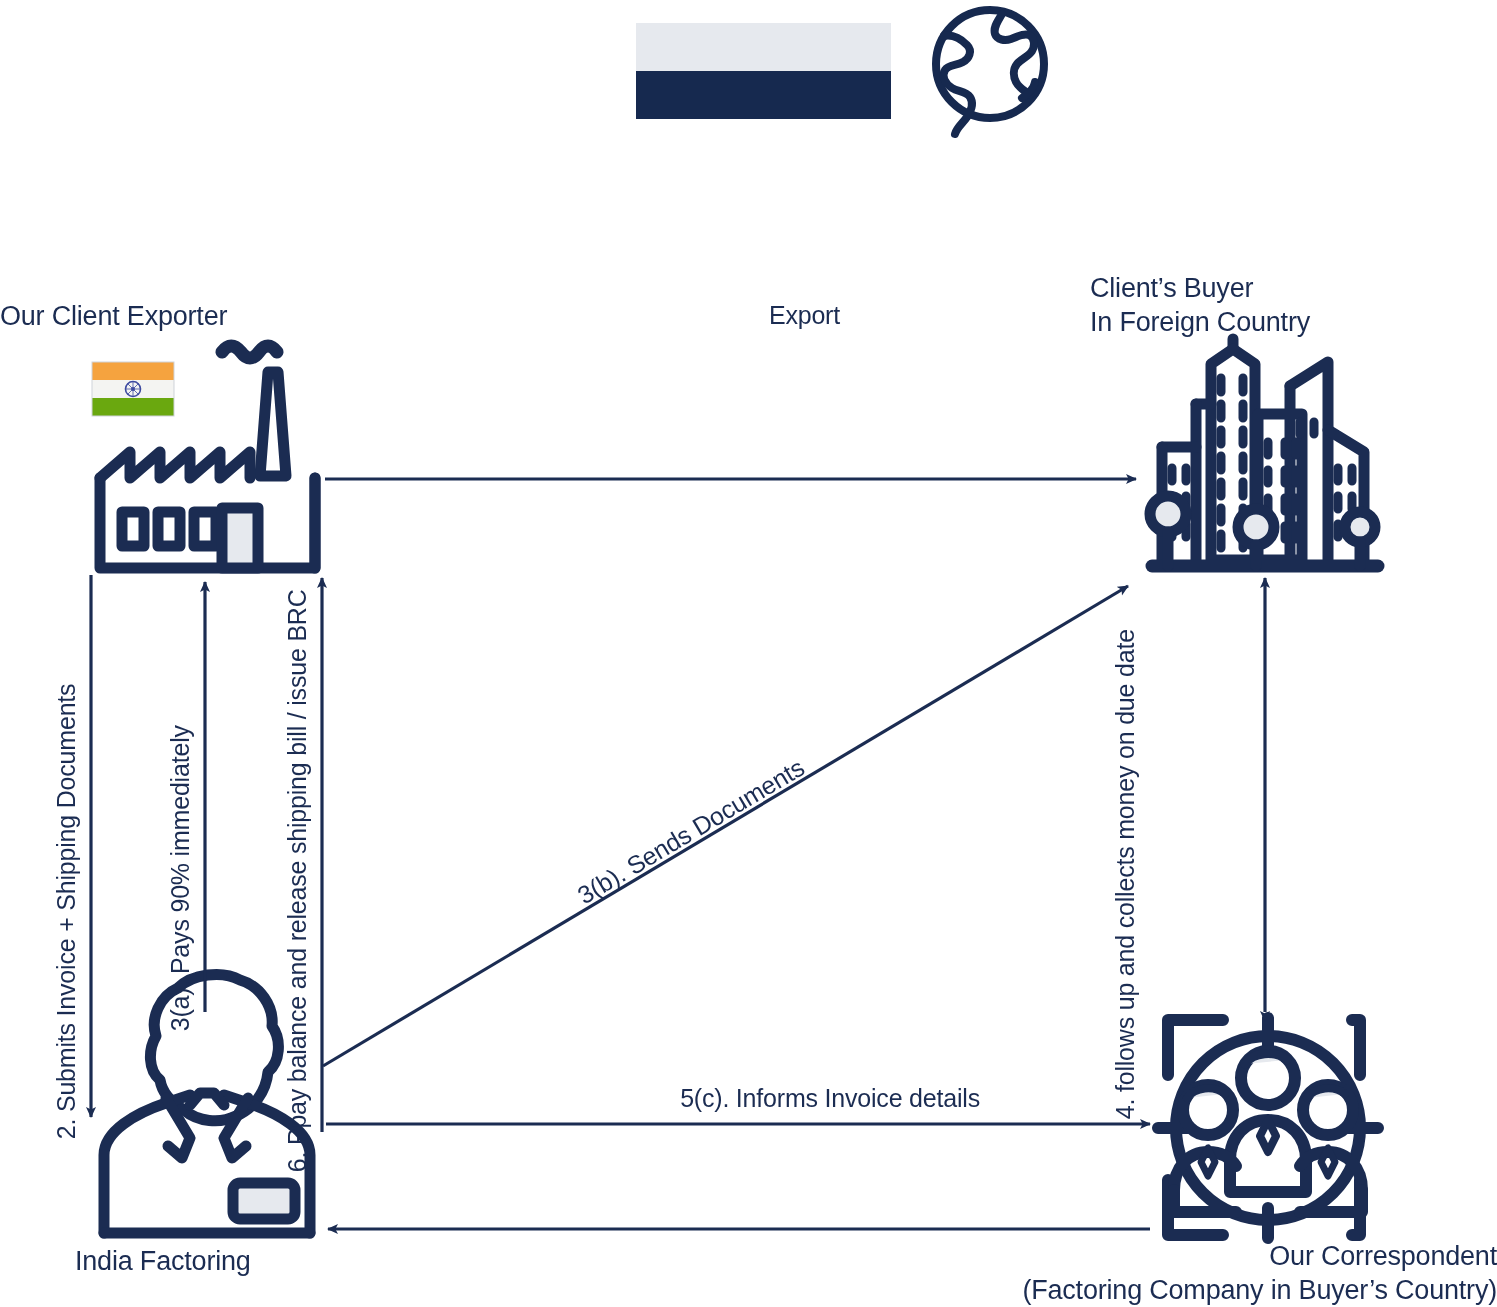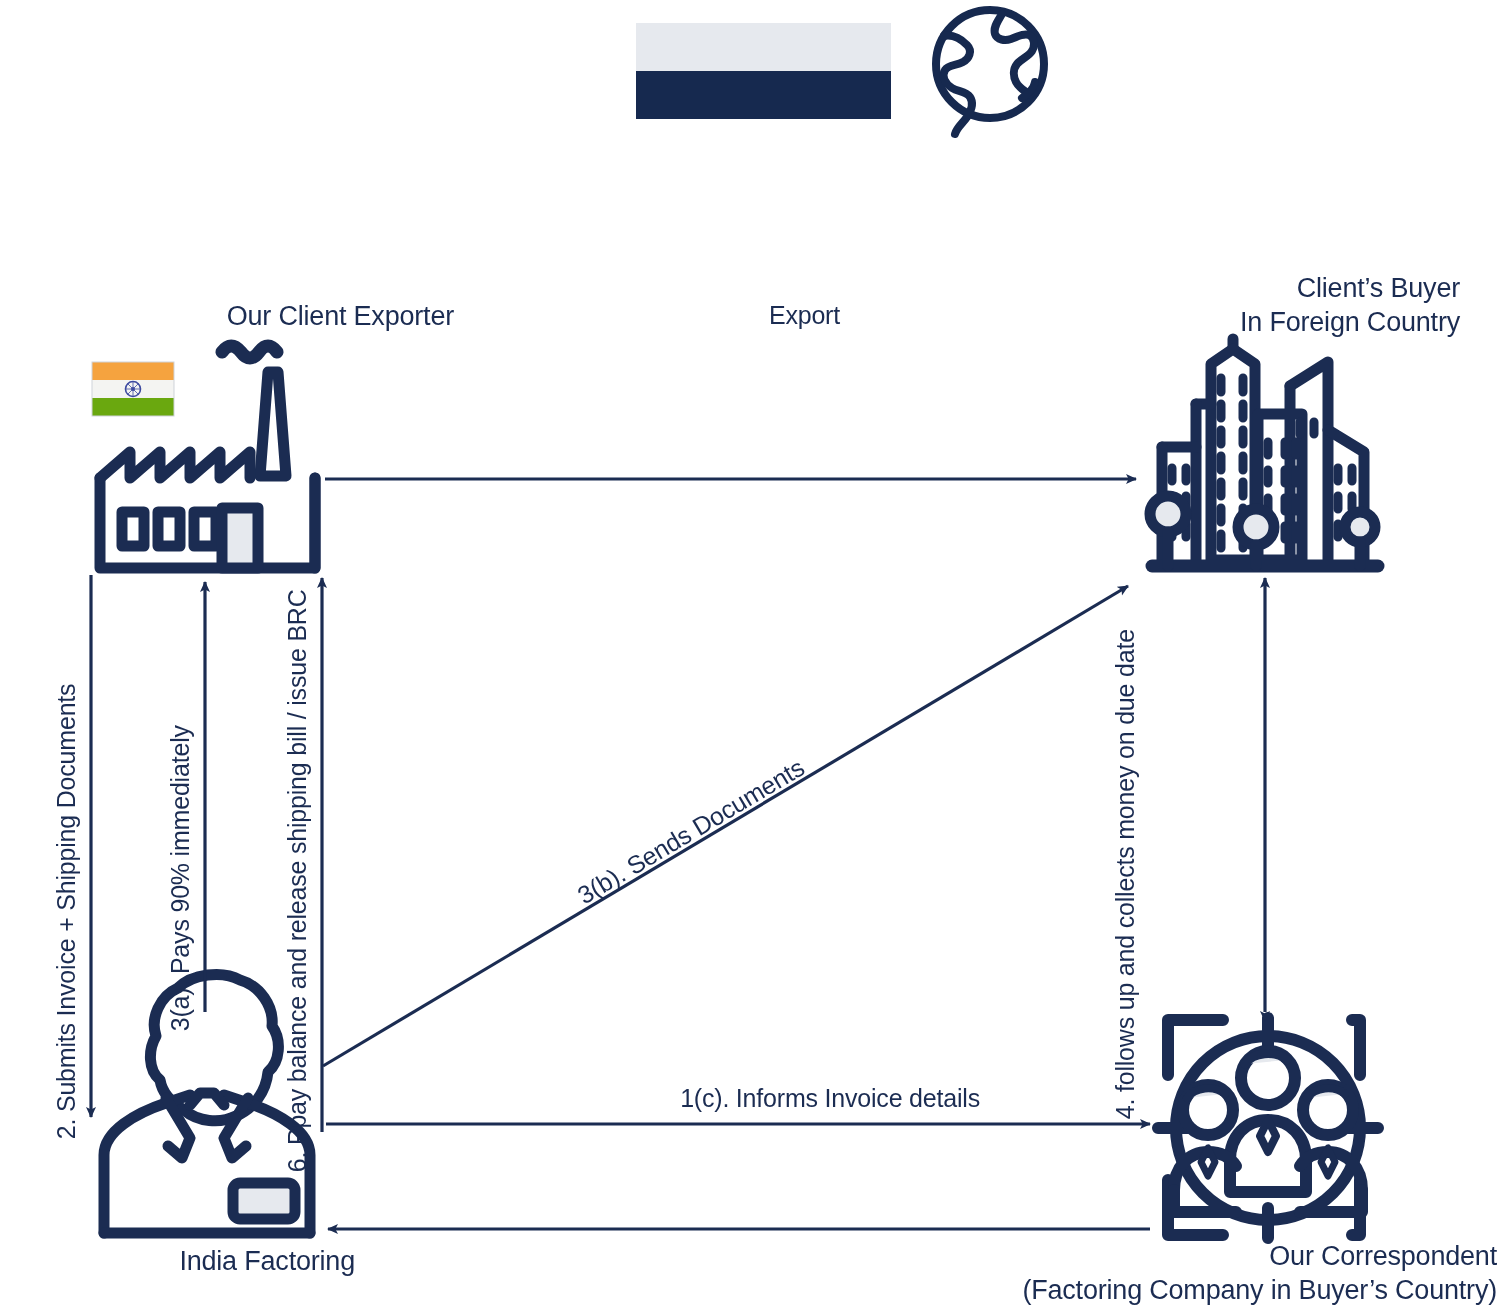--- a/index.html
+++ b/index.html
@@ -20,21 +20,21 @@
   }
   .lbl {
     position: absolute;
     color: #1b2c52;
     font-family: "Liberation Sans", sans-serif;
     white-space: nowrap;
     line-height: 1.25;
   }
   .node-title {
     font-size: 27px;
-    text-align: right;
+    text-align: left;
     letter-spacing: -0.2px;
   }
   .flow-label {
     font-size: 25px;
     letter-spacing: -0.2px;
   }
   .vert {
     transform-origin: left bottom;
   }
   .svgwrap { position: absolute; left: 0; top: 0; }
@@ -210,38 +210,38 @@
       <line x1="323" y1="1066" x2="1128" y2="586" marker-end="url(#arrowEnd)"></line>
 
       <line x1="326" y1="1124" x2="1150" y2="1124" marker-end="url(#arrowEnd)"></line>
 
       <line x1="1150" y1="1229" x2="328" y2="1229" marker-end="url(#arrowEnd)"></line>
 
       <line x1="1265" y1="1012" x2="1265" y2="578" marker-end="url(#arrowEnd)" marker-start="url(#arrowStart)"></line>
     </g>
   </svg>
 
-  <div class="lbl node-title" style="left:0px; top:300px; width:410px;margin-left:44px;">Our Client Exporter</div>
+  <div class="lbl node-title" style="left:0px; top:300px; width:410px;">Our Client Exporter</div>
 
   <div class="lbl node-title" style="left:1090px; top:272px; width:370px;">
     <span>Client’s Buyer</span><br>
     <span>In Foreign Country</span>
   </div>
 
   <div class="lbl node-title center" style="left:1000px; top:1240px; width:497px;">
     <span>Our Correspondent</span><br>
     <span>(Factoring Company in Buyer’s Country)</span>
   </div>
 
   <div class="lbl node-title" style="left:75px; top:1245px; width:280px;">India Factoring</div>
 
   <div class="lbl flow-label center" style="left:560px; top:300px; width:280px;">Export</div>
 
 
-  <div class="lbl flow-label center" style="left:500px; top:1083px; width:480px;">1(c). Informs Invoice details</div>
+  <div class="lbl flow-label center" style="left:500px; top:1083px; width:480px;">5(c). Informs Invoice details</div>
 
 
   <div class="lbl flow-label vert" style="left:82px; top:1108px; transform: rotate(-90deg);">2. Submits Invoice + Shipping Documents</div>
 
   <div class="lbl flow-label vert" style="left:196px; top:1000px; transform: rotate(-90deg);">3(a). Pays 90% immediately</div>
 
   <div class="lbl flow-label vert" style="left:313px; top:1141px; transform: rotate(-90deg);">6. Ppay balance and release shipping bill / issue BRC</div>
 
   <div class="lbl flow-label vert" style="left:1141px; top:1088px; transform: rotate(-90deg);">4. follows up and collects money on due date</div>
 

